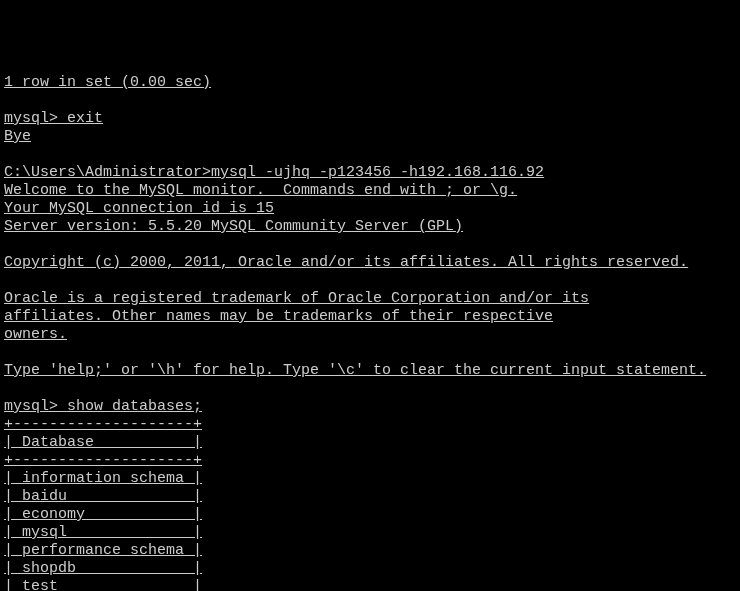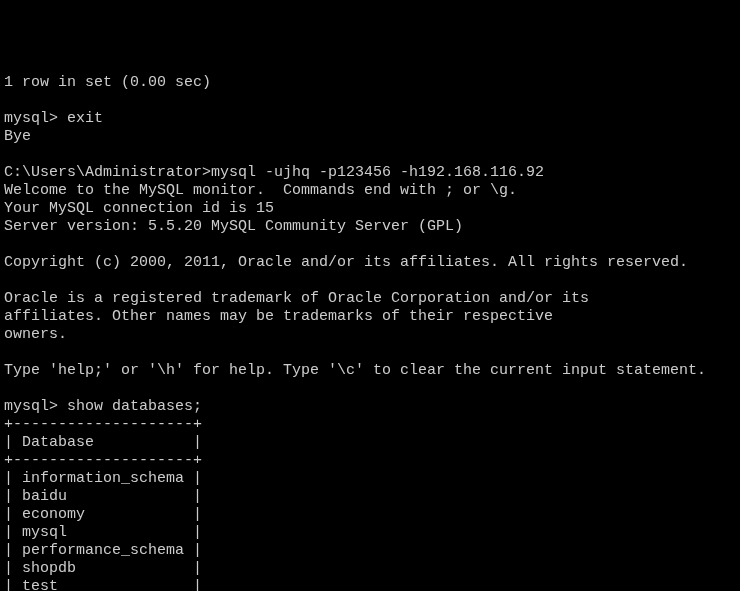--- a/index.html
+++ b/index.html
@@ -15,20 +15,21 @@
       line-height: 1.2;
       padding: 2px 4px;
       width: 740px;
       height: 591px;
       overflow: hidden;
       white-space: pre;
     }
     .terminal-line {
       display: block;
       min-height: 18px;
+      text-decoration: underline;
     }
   </style>
 </head>
 <body>
 
 
 
 <div><span class="terminal-line">1 row in set (0.00 sec)</span><span class="terminal-line"></span><span class="terminal-line"><span>mysql&gt; </span><span>exit</span></span><span class="terminal-line">Bye</span><span class="terminal-line"></span><span class="terminal-line"><span>C:\Users\Administrator&gt;</span><span>mysql -ujhq -p123456 -h192.168.116.92</span></span><span class="terminal-line">Welcome to the MySQL monitor.  Commands end with ; or \g.</span><span class="terminal-line">Your MySQL connection id is 15</span><span class="terminal-line">Server version: 5.5.20 MySQL Community Server (GPL)</span><span class="terminal-line"></span><span class="terminal-line">Copyright (c) 2000, 2011, Oracle and/or its affiliates. All rights reserved.</span><span class="terminal-line"></span><span class="terminal-line">Oracle is a registered trademark of Oracle Corporation and/or its</span><span class="terminal-line">affiliates. Other names may be trademarks of their respective</span><span class="terminal-line">owners.</span><span class="terminal-line"></span><span class="terminal-line">Type 'help;' or '\h' for help. Type '\c' to clear the current input statement.</span><span class="terminal-line"></span><span class="terminal-line"><span>mysql&gt; </span><span>show databases;</span></span><span class="terminal-line">+--------------------+</span><span class="terminal-line">| Database           |</span><span class="terminal-line">+--------------------+</span><span class="terminal-line">| information_schema |</span><span class="terminal-line">| baidu              |</span><span class="terminal-line">| economy            |</span><span class="terminal-line">| mysql              |</span><span class="terminal-line">| performance_schema |</span><span class="terminal-line">| shopdb             |</span><span class="terminal-line">| test               |</span></div>
 
 

